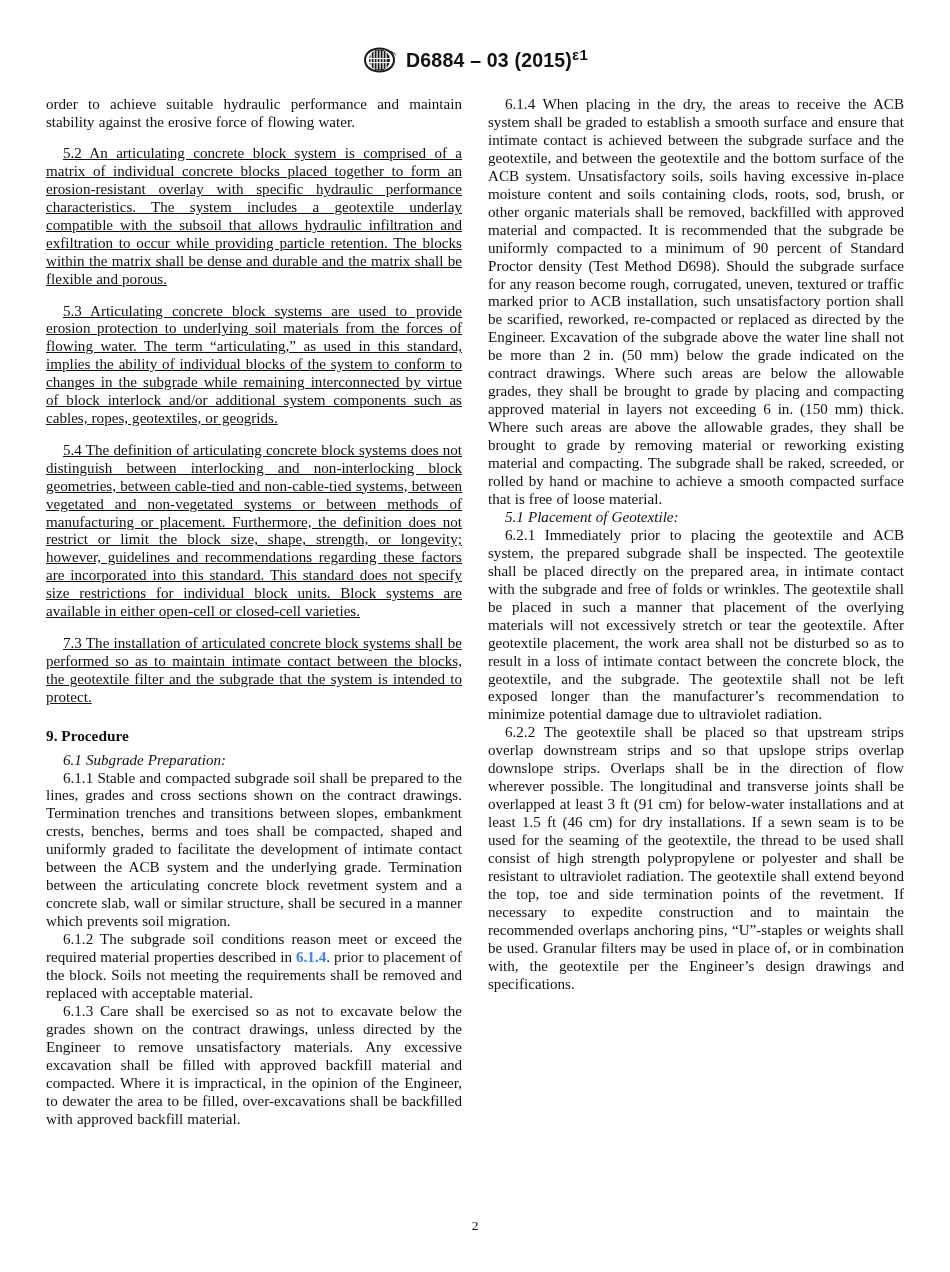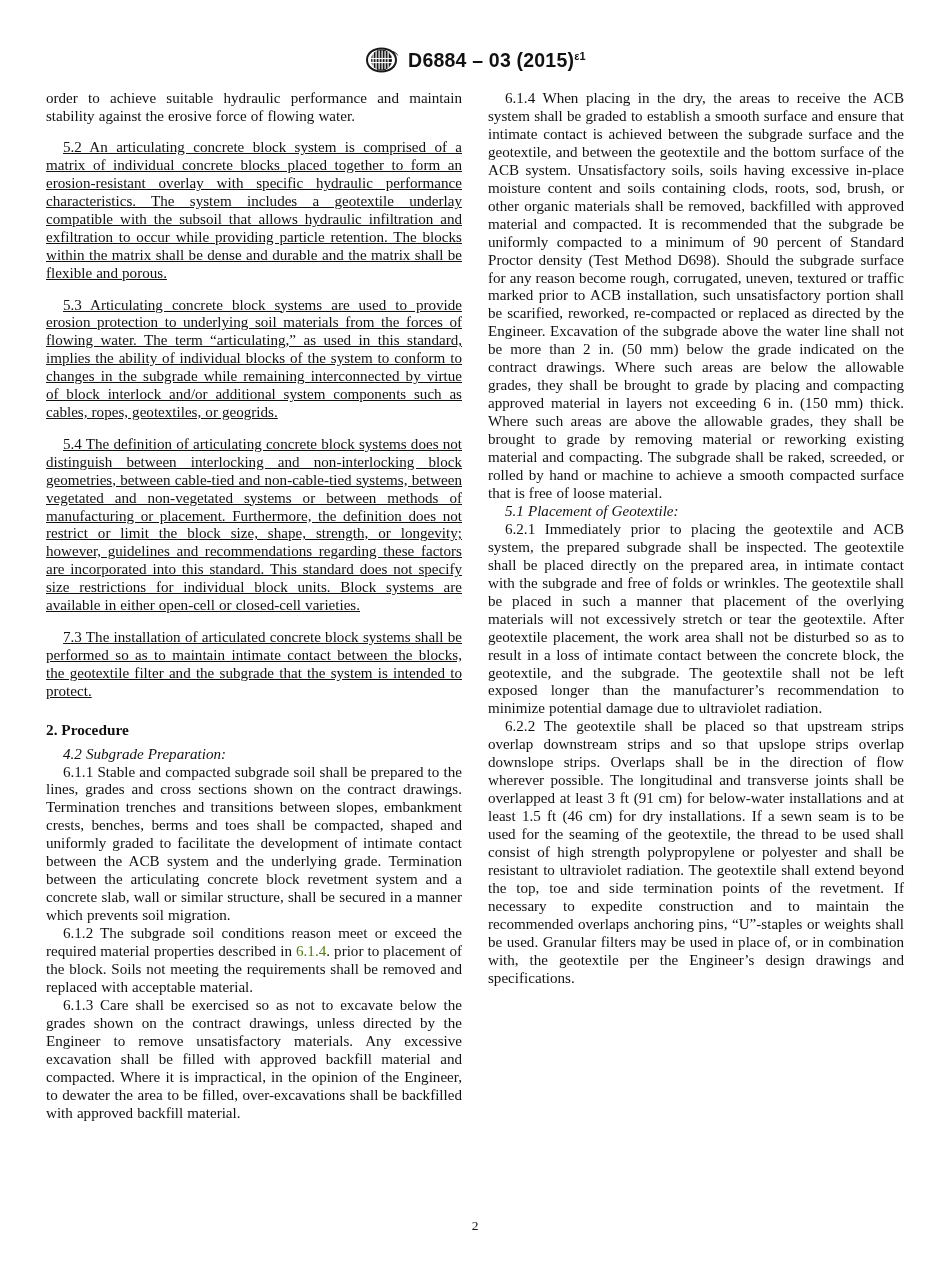--- a/index.html
+++ b/index.html
@@ -36,38 +36,39 @@
   }
   .designation {
     font-family: "Liberation Sans", "DejaVu Sans", sans-serif;
     font-weight: bold;
     font-size: 19.5px;
     letter-spacing: 0.2px;
     color: #111111;
     white-space: nowrap;
   }
   .designation .sup {
-    font-size: 11px;
+    font-size: 15px;
     vertical-align: super;
     line-height: 0;
     font-weight: bold;
   }
 
   
   .columns {
     position: absolute;
     top: 90px;
     left: 46px;
     width: 858px;
     display: flex;
     gap: 26px;
   }
   .col {
     width: 416px;
     flex: 0 0 416px;
+    margin-top: 6px;
   }
 
   p.para {
     margin: 0;
     font-size: 15.1px;
     line-height: 17.95px;
     text-align: justify;
     text-justify: inter-word;
     -webkit-hyphens: none;
     hyphens: none;
@@ -85,22 +86,23 @@
     padding-bottom: 7px;
     font-size: 15.3px;
     line-height: 18px;
     font-weight: bold;
     text-align: left;
   }
 
   .ital { font-style: italic; }
 
   a.xref, .xref {
-    color: #4d7c0f;
+    color: #3b82f6;
     text-decoration: none;
+    font-weight: bold;
   }
 
   
   .page-footer {
     position: absolute;
     left: 0;
     top: 1218px;
     width: 950px;
     text-align: center;
     font-size: 13.5px;
@@ -145,23 +147,23 @@
     <p class="para noindent">order to achieve suitable hydraulic performance and maintain stability against the erosive force of flowing water.</p>
 
     <p class="para indent space-before">5.2 An articulating concrete block system is comprised of a matrix of individual concrete blocks placed together to form an erosion-resistant overlay with specific hydraulic performance characteristics. The system includes a geotextile underlay compatible with the subsoil that allows hydraulic infiltration and exfiltration to occur while providing particle retention. The blocks within the matrix shall be dense and durable and the matrix shall be flexible and porous.</p>
 
     <p class="para indent space-before">5.3 Articulating concrete block systems are used to provide erosion protection to underlying soil materials from the forces of flowing water. The term “articulating,” as used in this standard, implies the ability of individual blocks of the system to conform to changes in the subgrade while remaining interconnected by virtue of block interlock and/or additional system components such as cables, ropes, geotextiles, or geogrids.</p>
 
     <p class="para indent space-before">5.4 The definition of articulating concrete block systems does not distinguish between interlocking and non-interlocking block geometries, between cable-tied and non-cable-tied systems, between vegetated and non-vegetated systems or between methods of manufacturing or placement. Furthermore, the definition does not restrict or limit the block size, shape, strength, or longevity; however, guidelines and recommendations regarding these factors are incorporated into this standard. This standard does not specify size restrictions for individual block units. Block systems are available in either open-cell or closed-cell varieties.</p>
 
     <p class="para indent space-before">7.3 The installation of articulated concrete block systems shall be performed so as to maintain intimate contact between the blocks, the geotextile filter and the subgrade that the system is intended to protect.</p>
 
-    <h2 class="section-head">2.  Procedure</h2>
+    <h2 class="section-head">9.  Procedure</h2>
 
-    <p class="para indent ital">4.2 Subgrade Preparation:</p>
+    <p class="para indent ital">6.1 Subgrade Preparation:</p>
 
     <p class="para indent">6.1.1 Stable and compacted subgrade soil shall be prepared to the lines, grades and cross sections shown on the contract drawings. Termination trenches and transitions between slopes, embankment crests, benches, berms and toes shall be compacted, shaped and uniformly graded to facilitate the development of intimate contact between the ACB system and the underlying grade. Termination between the articulating concrete block revetment system and a concrete slab, wall or similar structure, shall be secured in a manner which prevents soil migration.</p>
 
     <p class="para indent"><span>6.1.2 The subgrade soil conditions reason meet or exceed the required material properties described in </span><a class="xref" href="#">6.1.4</a><span>. prior to placement of the block. Soils not meeting the requirements shall be removed and replaced with acceptable material.</span></p>
 
     <p class="para indent">6.1.3 Care shall be exercised so as not to excavate below the grades shown on the contract drawings, unless directed by the Engineer to remove unsatisfactory materials. Any excessive excavation shall be filled with approved backfill material and compacted. Where it is impractical, in the opinion of the Engineer, to dewater the area to be filled, over-excavations shall be backfilled with approved backfill material.</p>
   </div>
 
   <div class="col">
 

